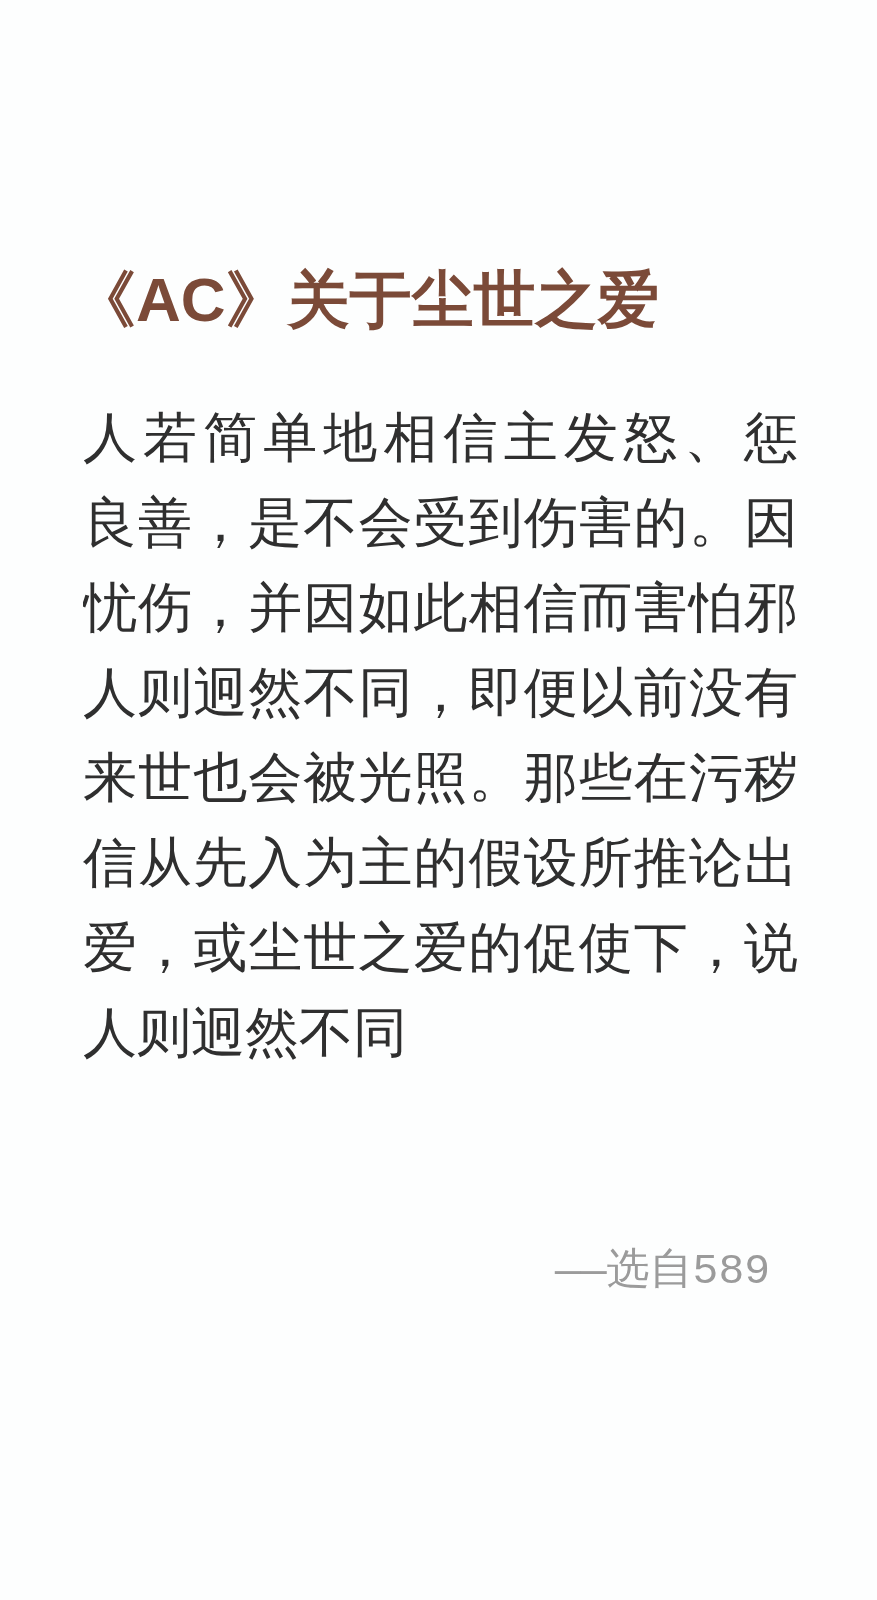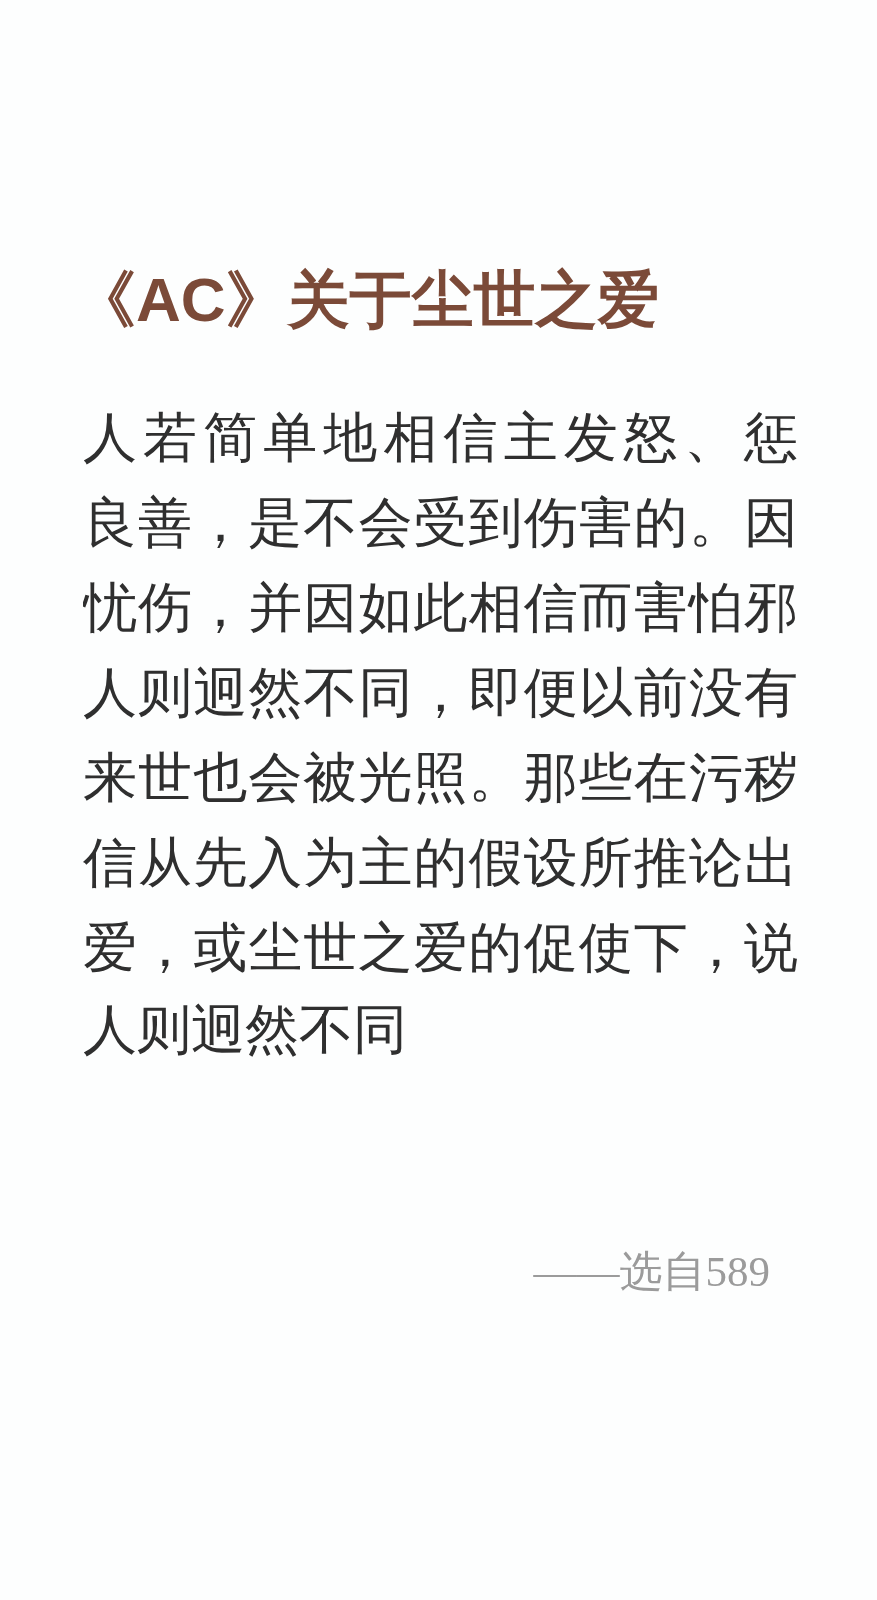--- a/index.html
+++ b/index.html
@@ -40,27 +40,26 @@
   .body-line {
     height: 85px;
     line-height: 85px;
     text-align: justify;
     text-align-last: justify;
     text-justify: inter-character;
     overflow: hidden;
   }
   .body-line.last {
     text-align-last: left;
-    font-family: Liberation Mono, monospace;
   }
   .attribution {
     position: absolute;
     top: 1246px;
     right: 107px;
-    font-family: Liberation Serif, serif;
+    font-family: Liberation Mono, monospace;
     font-size: 43px;
     line-height: 52px;
     color: var(--attr-color, #9B9B9B);
     white-space: nowrap;
   }
 </style>
 </head>
 <body>
 
 <div class="page">

